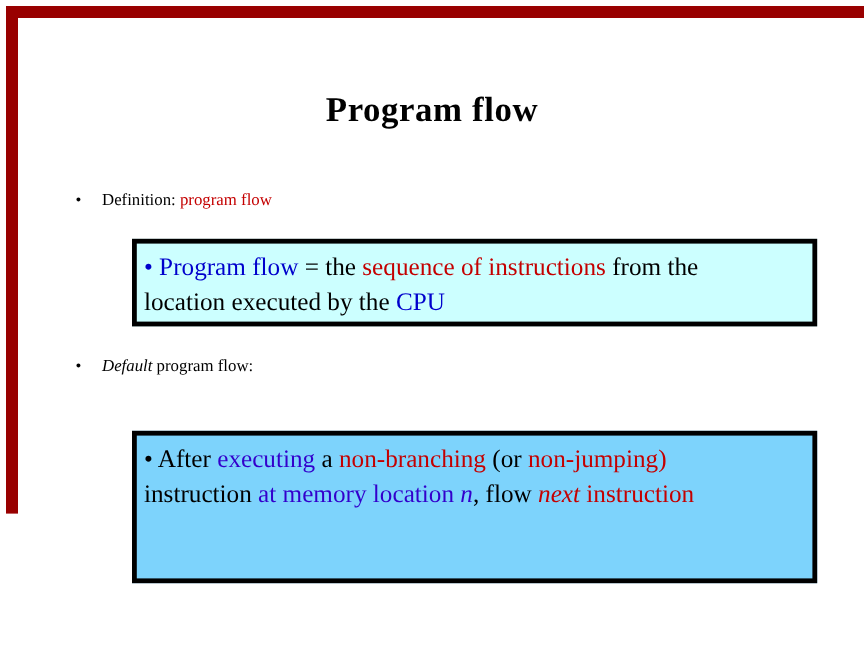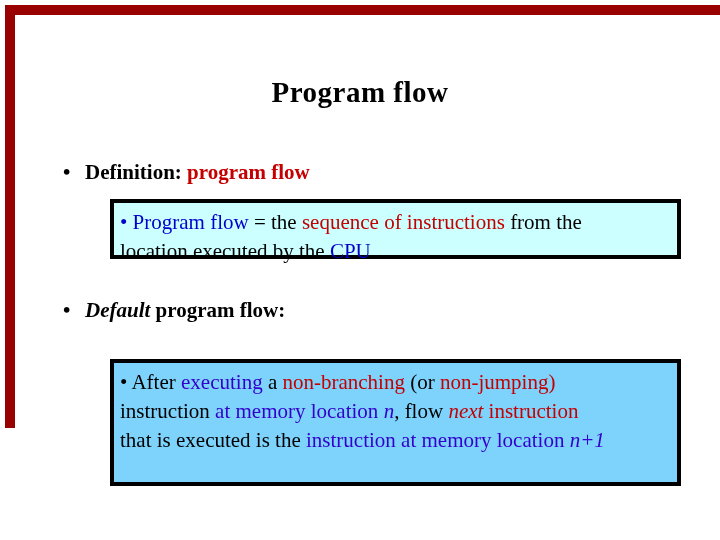--- a/index.html
+++ b/index.html
@@ -8,31 +8,31 @@
     font-family:"Liberation Serif","DejaVu Serif",serif;color:#000;
   }
   .bar{position:absolute;}
   .bar-top{left:5px;top:5px;width:715px;height:10px;}
   .bar-left{left:5px;top:5px;width:10px;height:423px;}
   .title{
     position:absolute;left:0;right:0;top:76px;margin:0;
     text-align:center;font-size:29px;font-weight:bold;letter-spacing:0.5px;
   }
   .bullet{
-    position:absolute;left:63px;font-size:21px;white-space:nowrap;font-weight:bold;
+    position:absolute;left:63px;font-size:14px;white-space:nowrap;
   }
   .bullet-1{top:160px;}
   .bullet-2{top:298px;}
   .marker{display:inline-block;width:22px;}
   .box{
     position:absolute;left:110px;width:571px;box-sizing:border-box;
     border:4px solid #000;font-size:21px;line-height:29px;
     padding:5px 4px 0 6px;
   }
-  .box-def{top:199px;height:60px;}
+  .box-def{top:199px;height:73px;}
   .box-flow{top:359px;height:127px;}
   .box-line{white-space:nowrap;}
   .seg-italic{font-style:italic;margin-top:27px;}
 </style>
 </head>
 <body>
 
 <div class="slide">
 
   <div class="bar bar-top" style="background: rgb(153, 0, 0);"></div>
@@ -49,16 +49,15 @@
       <div class="box-line"><span style="color: rgb(0, 0, 0);">location executed by the </span><span style="color: rgb(0, 0, 204);">CPU</span></div>
     </div>
 
   <div class="bullet bullet-2">
     <span class="marker">•</span><span><span class="seg-italic" style="color: rgb(0, 0, 0);">Default</span><span style="color: rgb(0, 0, 0);"> program flow:</span></span>
   </div>
 
   <div class="box box-flow" style="background: #7dd3fc;">
       <div class="box-line"><span style="color: rgb(0, 0, 0);">• After </span><span style="color: rgb(51, 0, 204);">executing</span><span style="color: rgb(0, 0, 0);"> a </span><span style="color: rgb(196, 0, 0);">non-branching</span><span style="color: rgb(0, 0, 0);"> (or </span><span style="color: rgb(196, 0, 0);">non-jumping)</span></div>
       <div class="box-line"><span style="color: rgb(0, 0, 0);">instruction </span><span style="color: rgb(51, 0, 204);">at memory location </span><span class="seg-italic" style="color: rgb(51, 0, 204);">n</span><span style="color: rgb(0, 0, 0);">, flow </span><span class="seg-italic" style="color: rgb(196, 0, 0);">next</span><span style="color: rgb(196, 0, 0);"> instruction</span></div>
-      <div class="box-line"><span style="color: rgb(0, 0, 0);">that is executed is the </span><span style="color: rgb(51, 0, 204);">instruction at memory location </span><span class="seg-italic" style="color: rgb(51, 0, 204);">n+1</span></div>
     </div>
 
 </div>
 
 </body></html>

